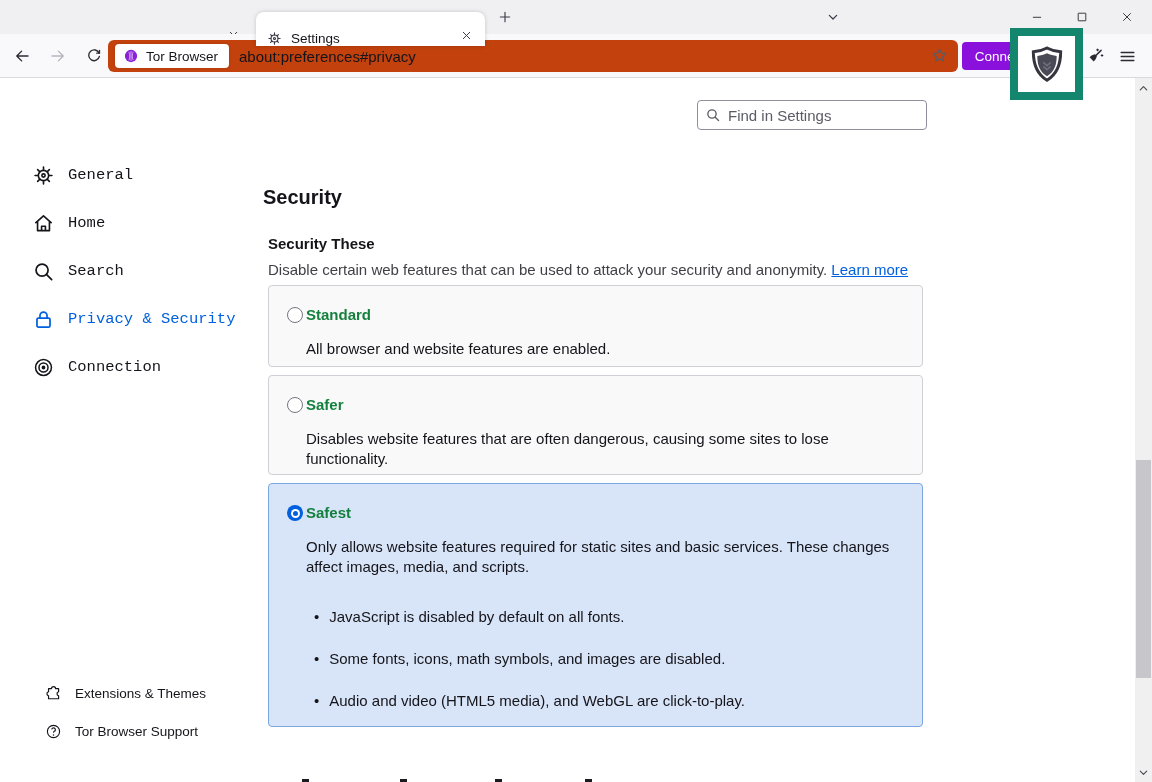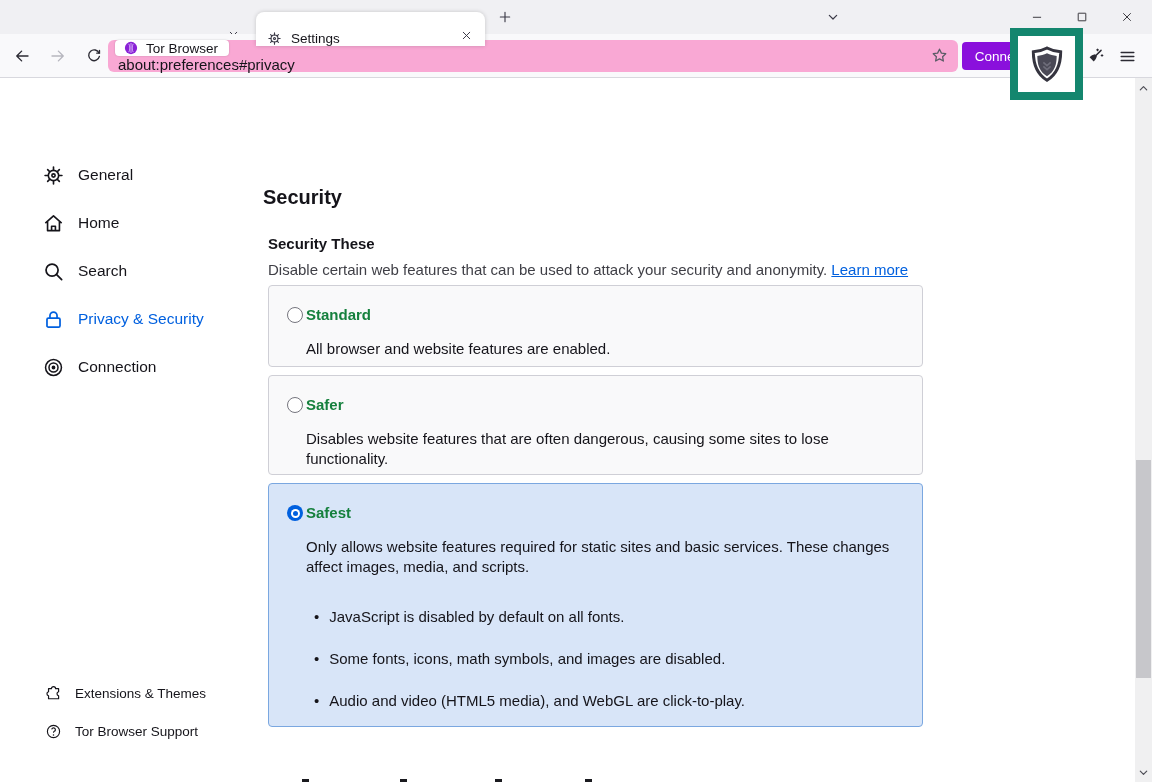--- a/index.html
+++ b/index.html
@@ -29,22 +29,22 @@
   .win-btn svg { width:14px; height:14px; }
   .win-min { left:1020px; } .win-max { left:1065px; } .win-close { left:1110px; }
 
   
   .navbar { position:absolute; left:0; top:34px; width:1152px; height:44px; background:#f9f9fb; border-bottom:1px solid #d8d8de; }
   .nav-btn { position:absolute; top:7px; width:30px; height:30px; display:flex; align-items:center; justify-content:center; border-radius:4px; }
   .nav-btn svg { width:18px; height:18px; }
   .btn-back { left:7px; color:#2b2a33; }
   .btn-forward { left:43px; color:#b6b6be; }
   .btn-reload { left:79px; color:#2b2a33; }
-  .urlbar { position:absolute; left:108px; top:6px; width:850px; height:32px; background:#f9a8d4; border-radius:6px;
-            display:flex; align-items:flex-start;flex-direction:column; }
+  .urlbar { position:absolute; left:108px; top:6px; width:850px; height:32px; background:#c2410c; border-radius:6px;
+            display:flex; align-items:center; }
   .chip { height:24px; margin-left:7px; background:#fff; border-radius:4px; box-shadow:0 0 2px rgba(0,0,0,.2);
           display:flex; align-items:center; gap:7px; padding:0 11px 0 8px; }
   .chip svg { width:16px; height:16px; }
   .chip-label { font-size:13.5px; color:#15141a; }
   .url-text { font-size:15px; color:#15141a; margin-left:10px; }
   .star-btn { position:absolute; right:8px; top:6px; width:20px; height:20px; color:#5b5b66; }
   .star-btn svg { width:19px; height:19px; }
   .connect-btn { position:absolute; left:962px; top:8px; height:28px; width:76px; background:#8a10dc; color:#fff;
                  border:none; border-radius:4px; font-size:13.5px; font-family:inherit; overflow:hidden; white-space:nowrap; }
   .broom-btn { position:absolute; left:1080px; top:8px; width:28px; height:28px; color:#2b2a33;
@@ -62,21 +62,21 @@
   
   .content { position:absolute; left:0; top:78px; width:1135px; height:704px; background:#fff; overflow:hidden; }
 
   .searchbox { position:absolute; left:697px; top:22px; width:230px; height:30px; }
   .searchbox input { width:100%; height:100%; border:1px solid #8f8f9d; border-radius:4px; padding:0 8px 0 30px;
                      font-size:15px; font-family:inherit; color:#15141a; background:#fff; }
   .searchbox input::placeholder { color:#5b5b66; opacity:1; }
   .searchbox .mag { position:absolute; left:8px; top:7px; width:16px; height:16px; color:#5b5b66; }
 
   .sidebar { position:absolute; left:0; top:73px; width:250px; }
-  .side-item { display:flex; align-items:center; height:48px; padding-left:42px; gap:13px; cursor:default; }
+  .side-item { display:flex; align-items:center; height:48px; padding-left:32px; gap:13px; cursor:default;font-family:Liberation Mono, monospace; }
   .side-item svg { width:23px; height:23px; flex:0 0 auto; }
   .side-label { font-size:15.5px; color:#15141a; white-space:nowrap; }
   .side-item.selected .side-label { color:#0060df; }
   .side-item.selected svg { color:#0060df; }
   .side-item svg { color:#15141a; }
 
   .side-footer { position:absolute; left:0; top:596px; width:250px; }
   .foot-item { display:flex; align-items:center; height:38px; padding-left:45px; gap:13px; }
   .foot-item svg { width:17px; height:17px; color:#15141a; flex:0 0 auto; }
   .foot-label { font-size:13.5px; color:#15141a; white-space:nowrap; }
@@ -216,20 +216,27 @@
   <div class="annotation">
     <svg viewBox="0 0 24 24">
       <path d="M12 2.4c2.6 1.4 5.4 2.1 8.2 2.3 0 6.7-1.4 13-8.2 17.1C5.2 17.7 3.8 11.4 3.8 4.7c2.8-.2 5.6-.9 8.2-2.3z" fill="none" stroke="#35343f" stroke-width="1.8"></path>
       <path d="M12 5.6c1.8.9 3.8 1.4 5.8 1.6 0 4.8-1 9.2-5.8 12.2-4.8-3-5.8-7.4-5.8-12.2 2-.2 4-.7 5.8-1.6z" fill="#4a4956"></path>
       <path d="m9.8 11 2.2 2 2.2-2M9.8 13.4l2.2 2 2.2-2" stroke="#6e6d7a" stroke-width="1" fill="none"></path>
     </svg>
   </div>
 
   <div class="content">
 
+    <div class="searchbox">
+      <svg class="mag" viewBox="0 0 24 24" fill="none" stroke="currentColor" stroke-width="2">
+          <circle cx="10.5" cy="10.5" r="6.2"></circle>
+          <path d="m15.3 15.3 5 5" stroke-linecap="round"></path>
+        </svg>
+      <input type="text" placeholder="Find in Settings" style="">
+    </div>
 
     <div class="sidebar">
       <div class="side-item">
         <svg viewBox="0 0 24 24" fill="none" stroke="currentColor" stroke-width="1.7">
             <circle cx="12" cy="12" r="5.4"></circle>
             <circle cx="12" cy="12" r="1.7"></circle>
             <path d="M12 3.2v3M12 17.8v3M3.2 12h3M17.8 12h3M5.9 5.9l2.1 2.1M16 16l2.1 2.1M18.1 5.9 16 8M8 16l-2.1 2.1" stroke-linecap="round"></path>
           </svg>
         <span class="side-label">General</span>
       </div>

